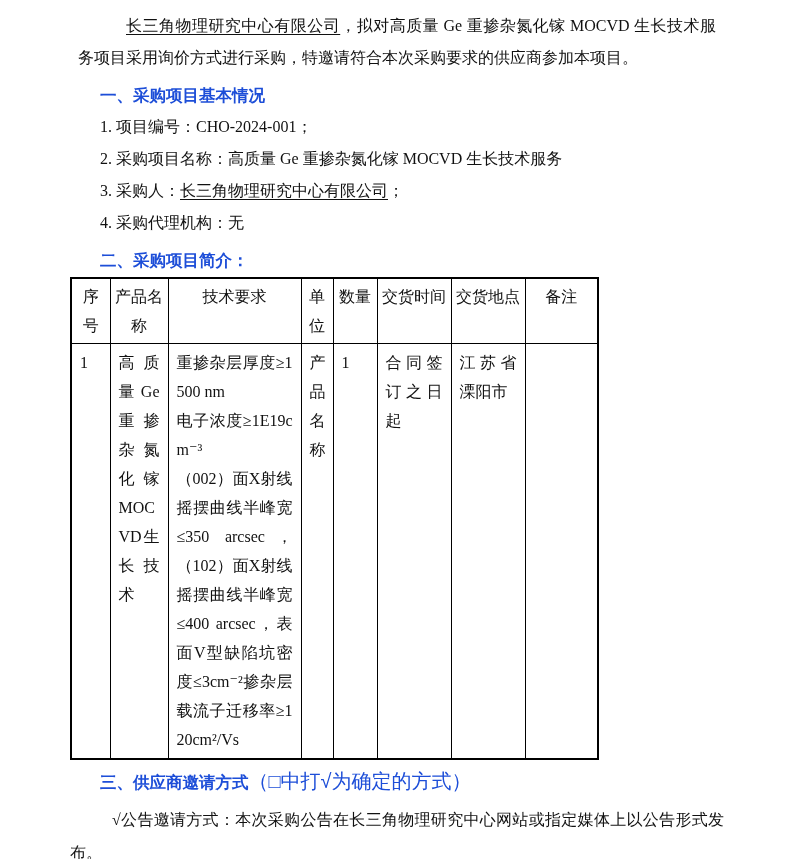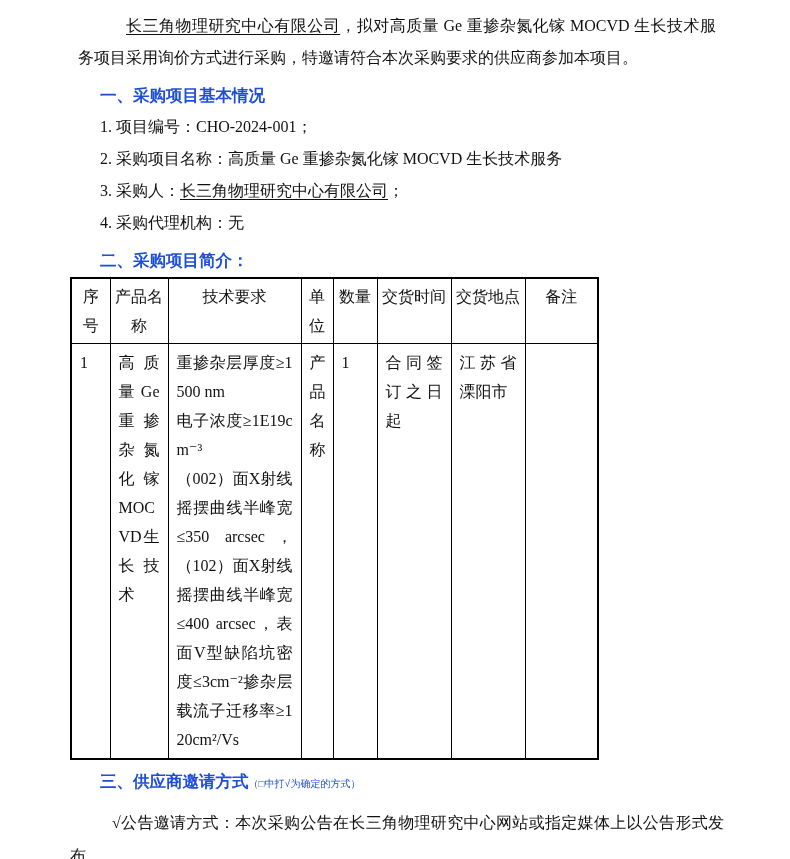--- a/index.html
+++ b/index.html
@@ -26,22 +26,22 @@
   .sec-heading {
     font-family: "Liberation Sans", "DejaVu Sans", sans-serif;
     font-weight: bold;
     font-size: 16.5px;
     line-height: 22px;
     margin: 10px 0 0 30px;
     color: #1d4ed8;
   }
   .sec-heading .note {
     font-weight: normal;
-    font-family: Liberation Mono, monospace;
-    font-size: 10px;
+    font-family: Liberation Sans, sans-serif;
+    font-size: 20px;
   }
 
   .items { margin: 5px 0 0 30px; }
   .item { line-height: 32px; }
 
   table.tbl {
     border-collapse: collapse;
     table-layout: fixed;
     width: 527px;
     margin-top: 6px;

